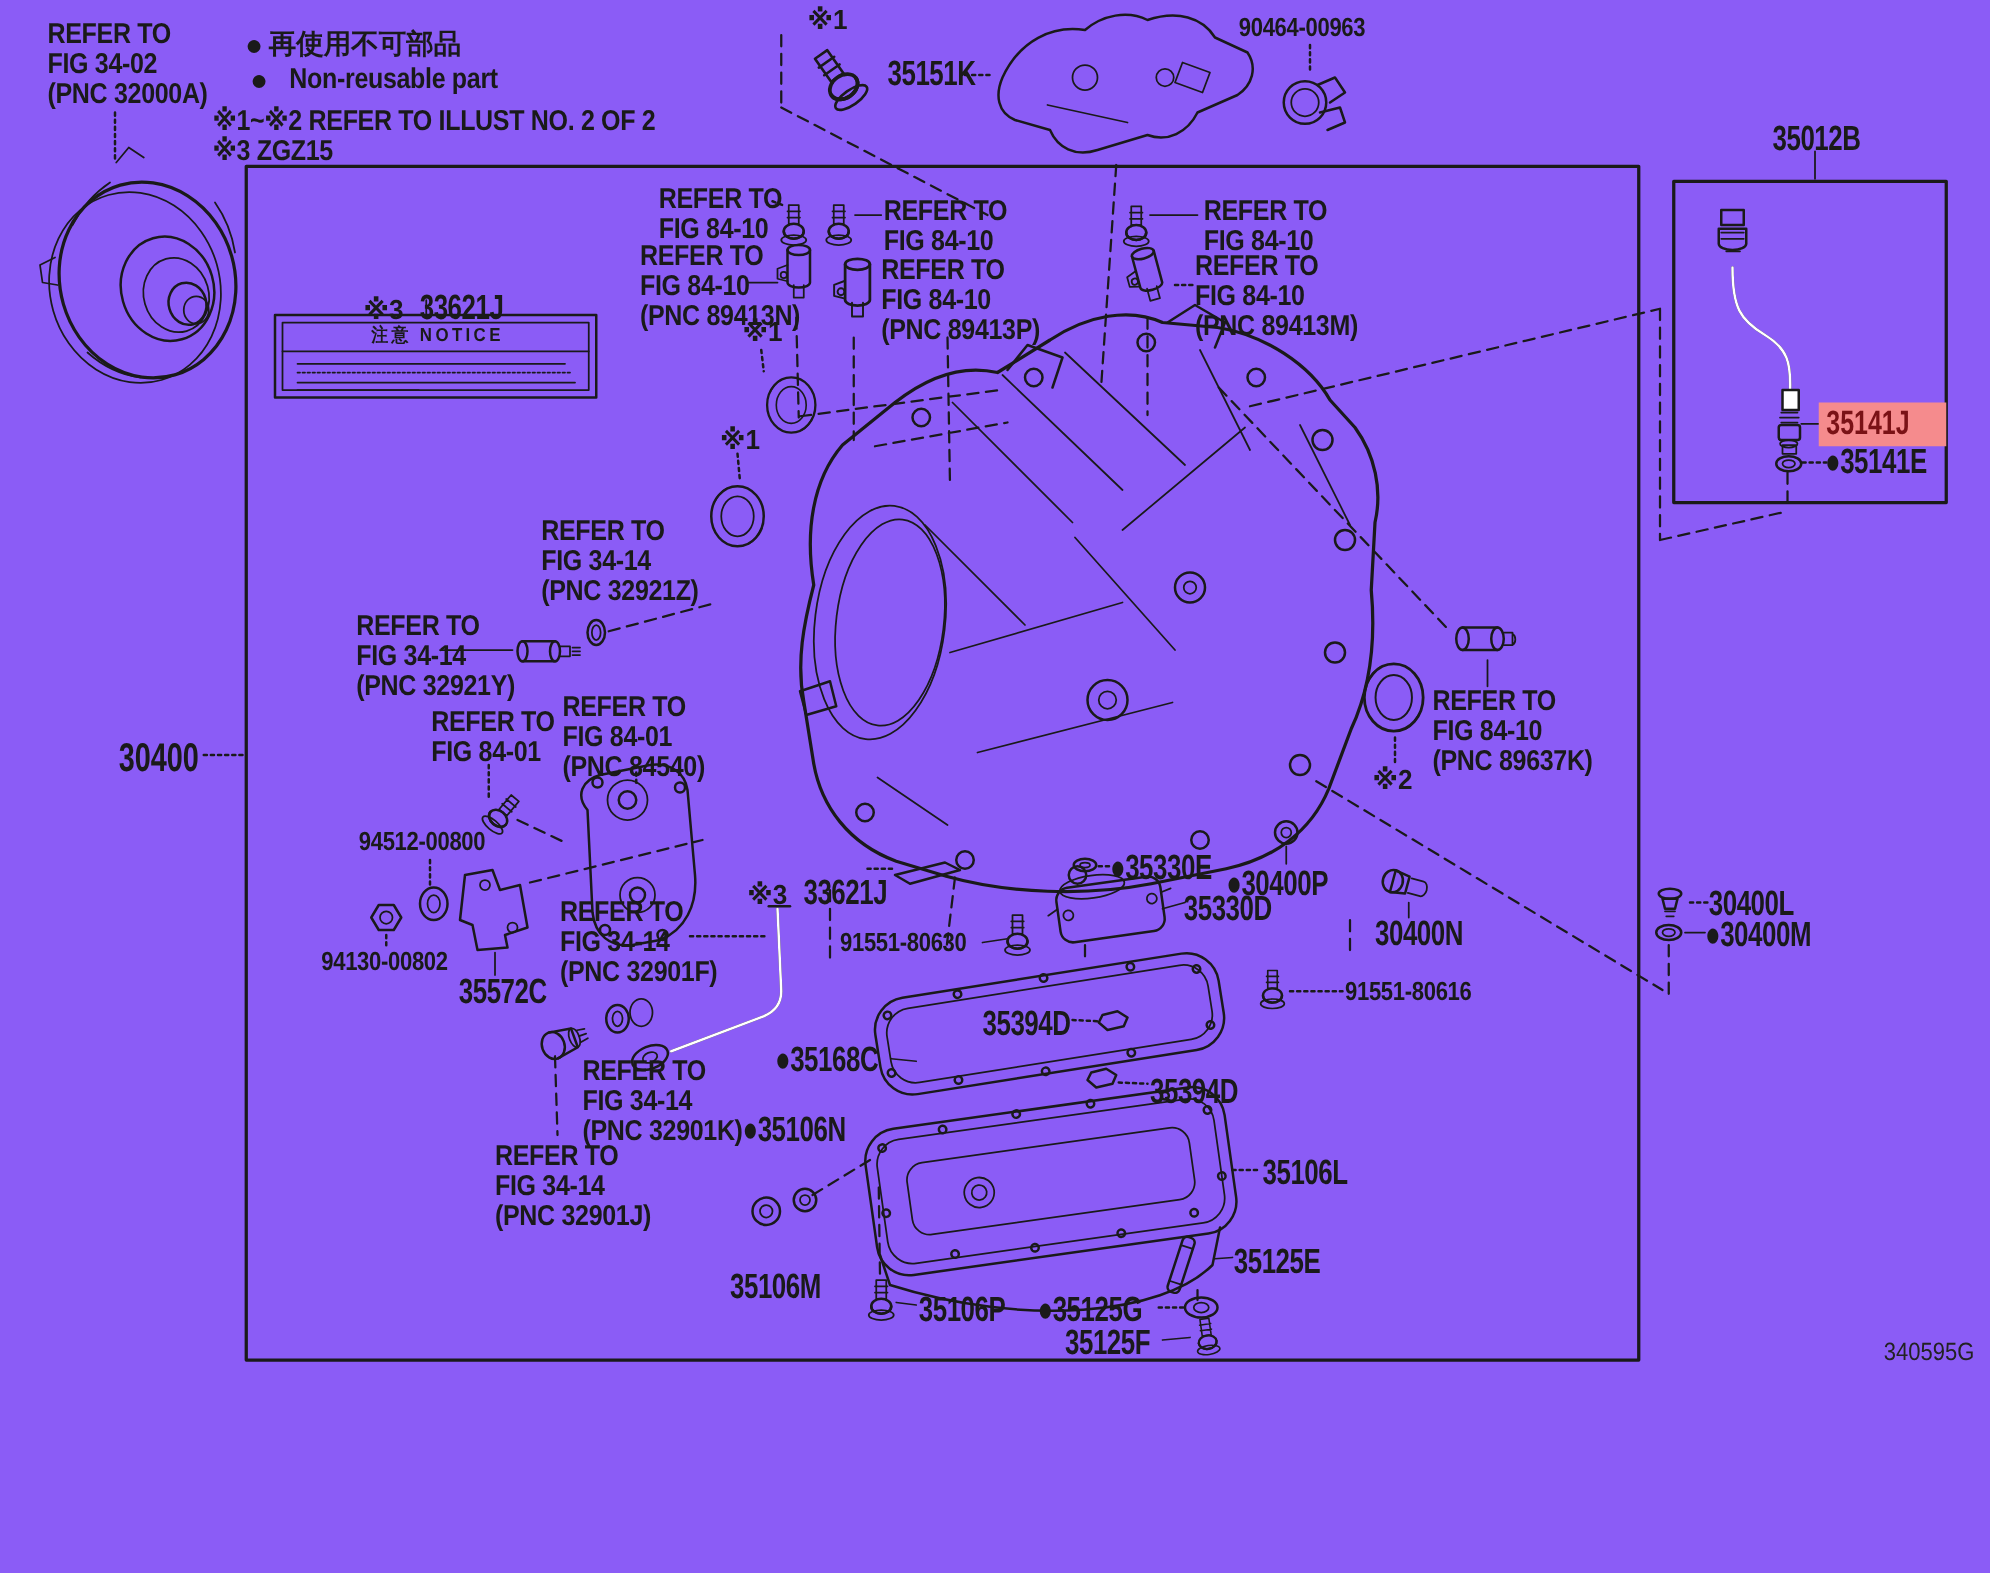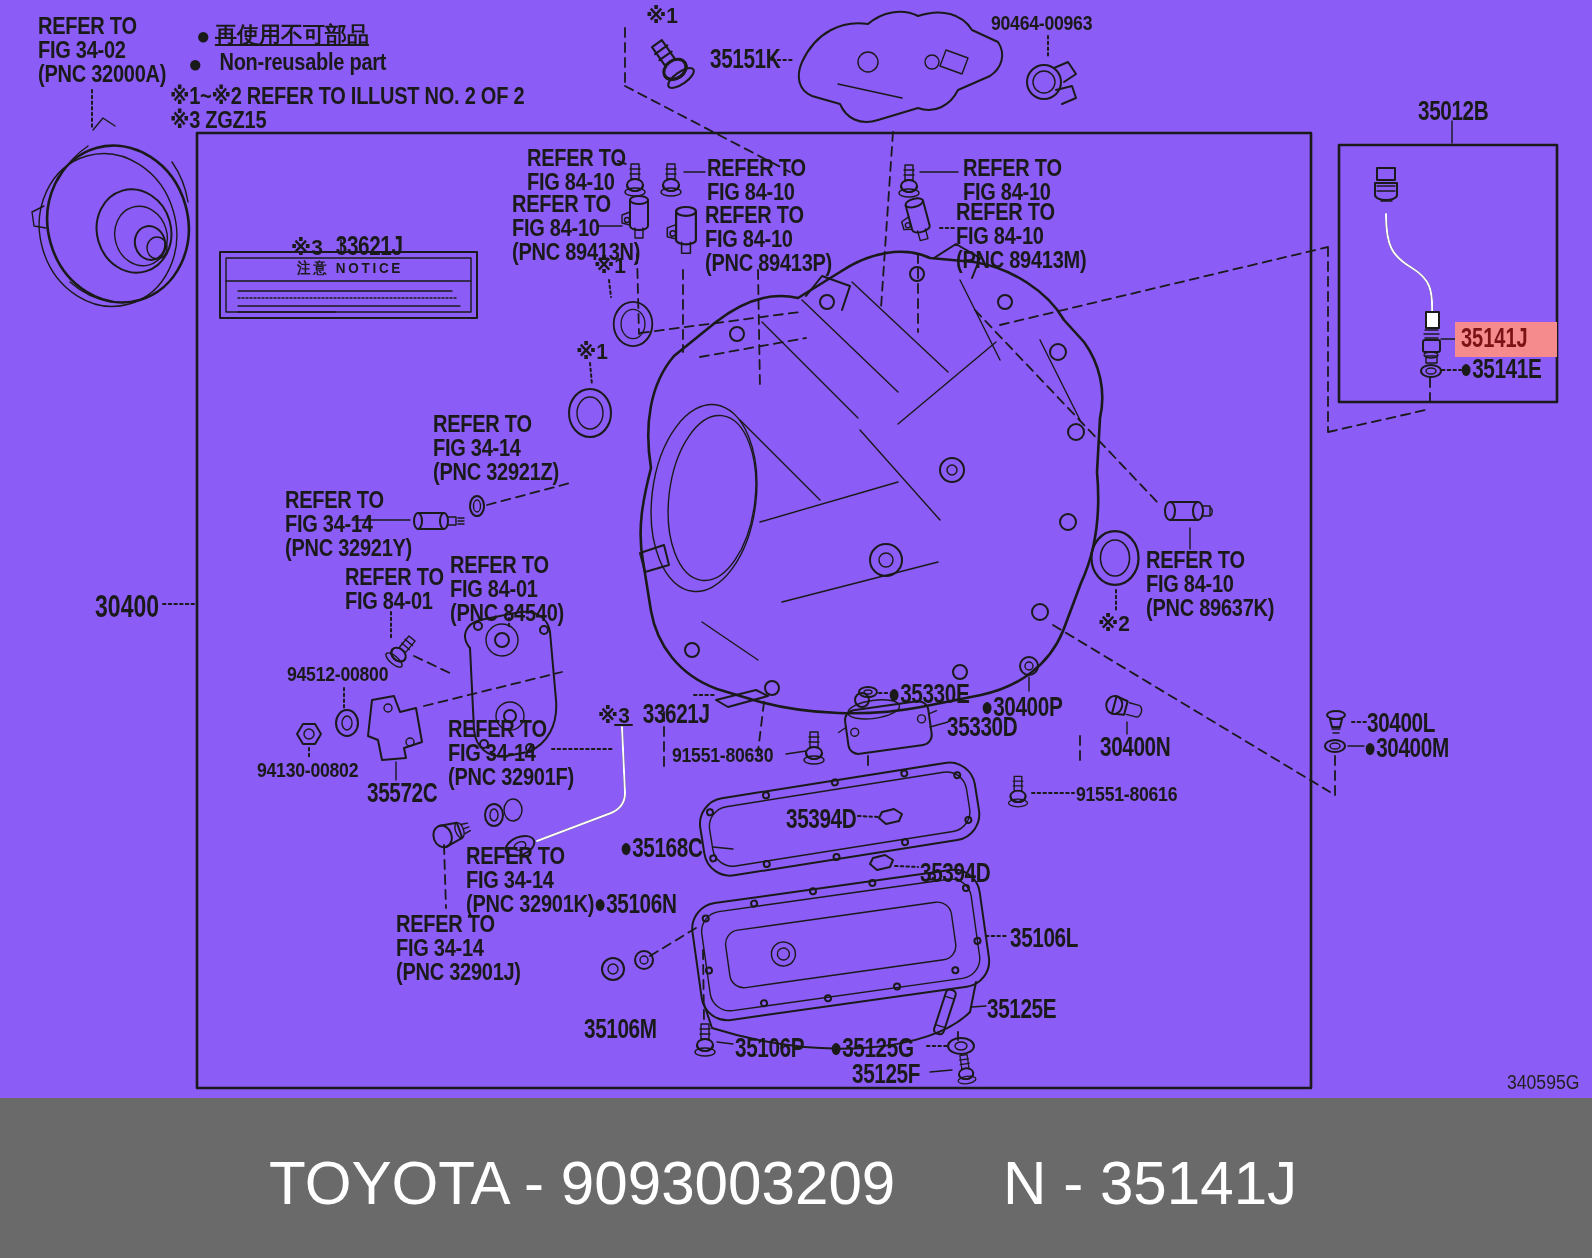--- a/index.html
+++ b/index.html
@@ -12,21 +12,21 @@
   #art .dash{stroke-width:1.8;stroke-dasharray:9 6;}
   #art .dot{stroke-width:2;stroke-dasharray:2.5 3.2;}
   #art .white{stroke:#fff;}
   #art .fillw{fill:#fff;}
   .lab{position:absolute;font-weight:bold;white-space:pre-line;transform-origin:left top;line-height:1.08;}
   .co{font-size:23px;transform:scaleX(.87);line-height:24px;letter-spacing:-.3px;}
   .pn{font-size:28px;transform:scaleX(.74);letter-spacing:-.5px;}
   .pn-s{font-size:21px;transform:scaleX(.84);letter-spacing:-.3px;}
   .pn-l{font-size:32px;transform:scaleX(.72);}
   .mark{font-size:22px;transform:scaleX(.95);}
-  .jp{font-size:22px;text-decoration:underline;}
+  .jp{font-size:22px;}
   .hl{position:absolute;background:var(--hlbg);color:var(--hlfg);padding:1px 6px 3px 6px;text-align:right;}
   .hl span{display:inline-block;font-weight:bold;font-size:27px;transform:scaleX(.74);transform-origin:left top;}
   #notice-head{position:absolute;font-weight:bold;font-size:15px;letter-spacing:3px;transform:scaleX(.9);transform-origin:left top;}
   #footer{position:absolute;left:0;top:1098px;width:1592px;height:160px;background:var(--ftbg);}
   .ft{position:absolute;color:#fff;font-weight:400;font-size:62px;line-height:62px;transform:scaleX(.97);transform-origin:left top;letter-spacing:0px;}
   #sheet-code{position:absolute;left:1507px;top:1071px;font-size:20px;font-weight:400;color:#222;transform:scaleX(.88);transform-origin:left top;}
   .leg-row{position:absolute;font-weight:bold;}
   .leg-row .b{font-size:24px;vertical-align:-2px;}
 </style>
 </head>
@@ -314,21 +314,21 @@
 </svg>
 
 <div class="lab co" style="left:38px;top:14px;">REFER TO
 FIG 34-02
 (PNC 32000A)</div>
 
 <div class="leg-row" style="left:196px;top:20px;">
   <span class="b">●</span>
   <span class="jp">再使用不可部品</span>
 </div>
-<div class="leg-row" style="left:188px;top:50px;">
+<div class="leg-row" style="left:200px;top:50px;">
   <span class="b">●</span>
   <span class="co" style="display:inline-block;">Non-reusable part</span>
 </div>
 
 <div class="lab co" style="left:170px;top:84px;">※1~※2 REFER TO ILLUST NO. 2 OF 2</div>
 <div class="lab co" style="left:170px;top:108px;">※3 ZGZ15</div>
 
 <div class="lab pn-l" style="left:95px;top:589px;">30400</div>
 
 <div class="lab mark" style="left:646px;top:4px;">※1</div>
@@ -415,18 +415,14 @@
 <div class="lab pn" style="left:852px;top:1059px;">35125F</div>
 
 <div class="lab pn" style="left:1418px;top:96px;">35012B</div>
 <div class="hl" style="left:1455px;top:322px;">
   <span>35141J</span>
 </div>
 <div class="lab pn" style="left:1460px;top:354px;">●35141E</div>
 
 <div id="sheet-code">340595G</div>
 
-<div id="footer">
-  <span class="ft" style="left:269px;top:1152px;position:fixed;">TOYOTA - 9093003209</span>
-  <span class="ft" style="left:1003px;top:1152px;position:fixed;">N - 35141J</span>
-</div>
 
 </div>
 
 </body></html>

